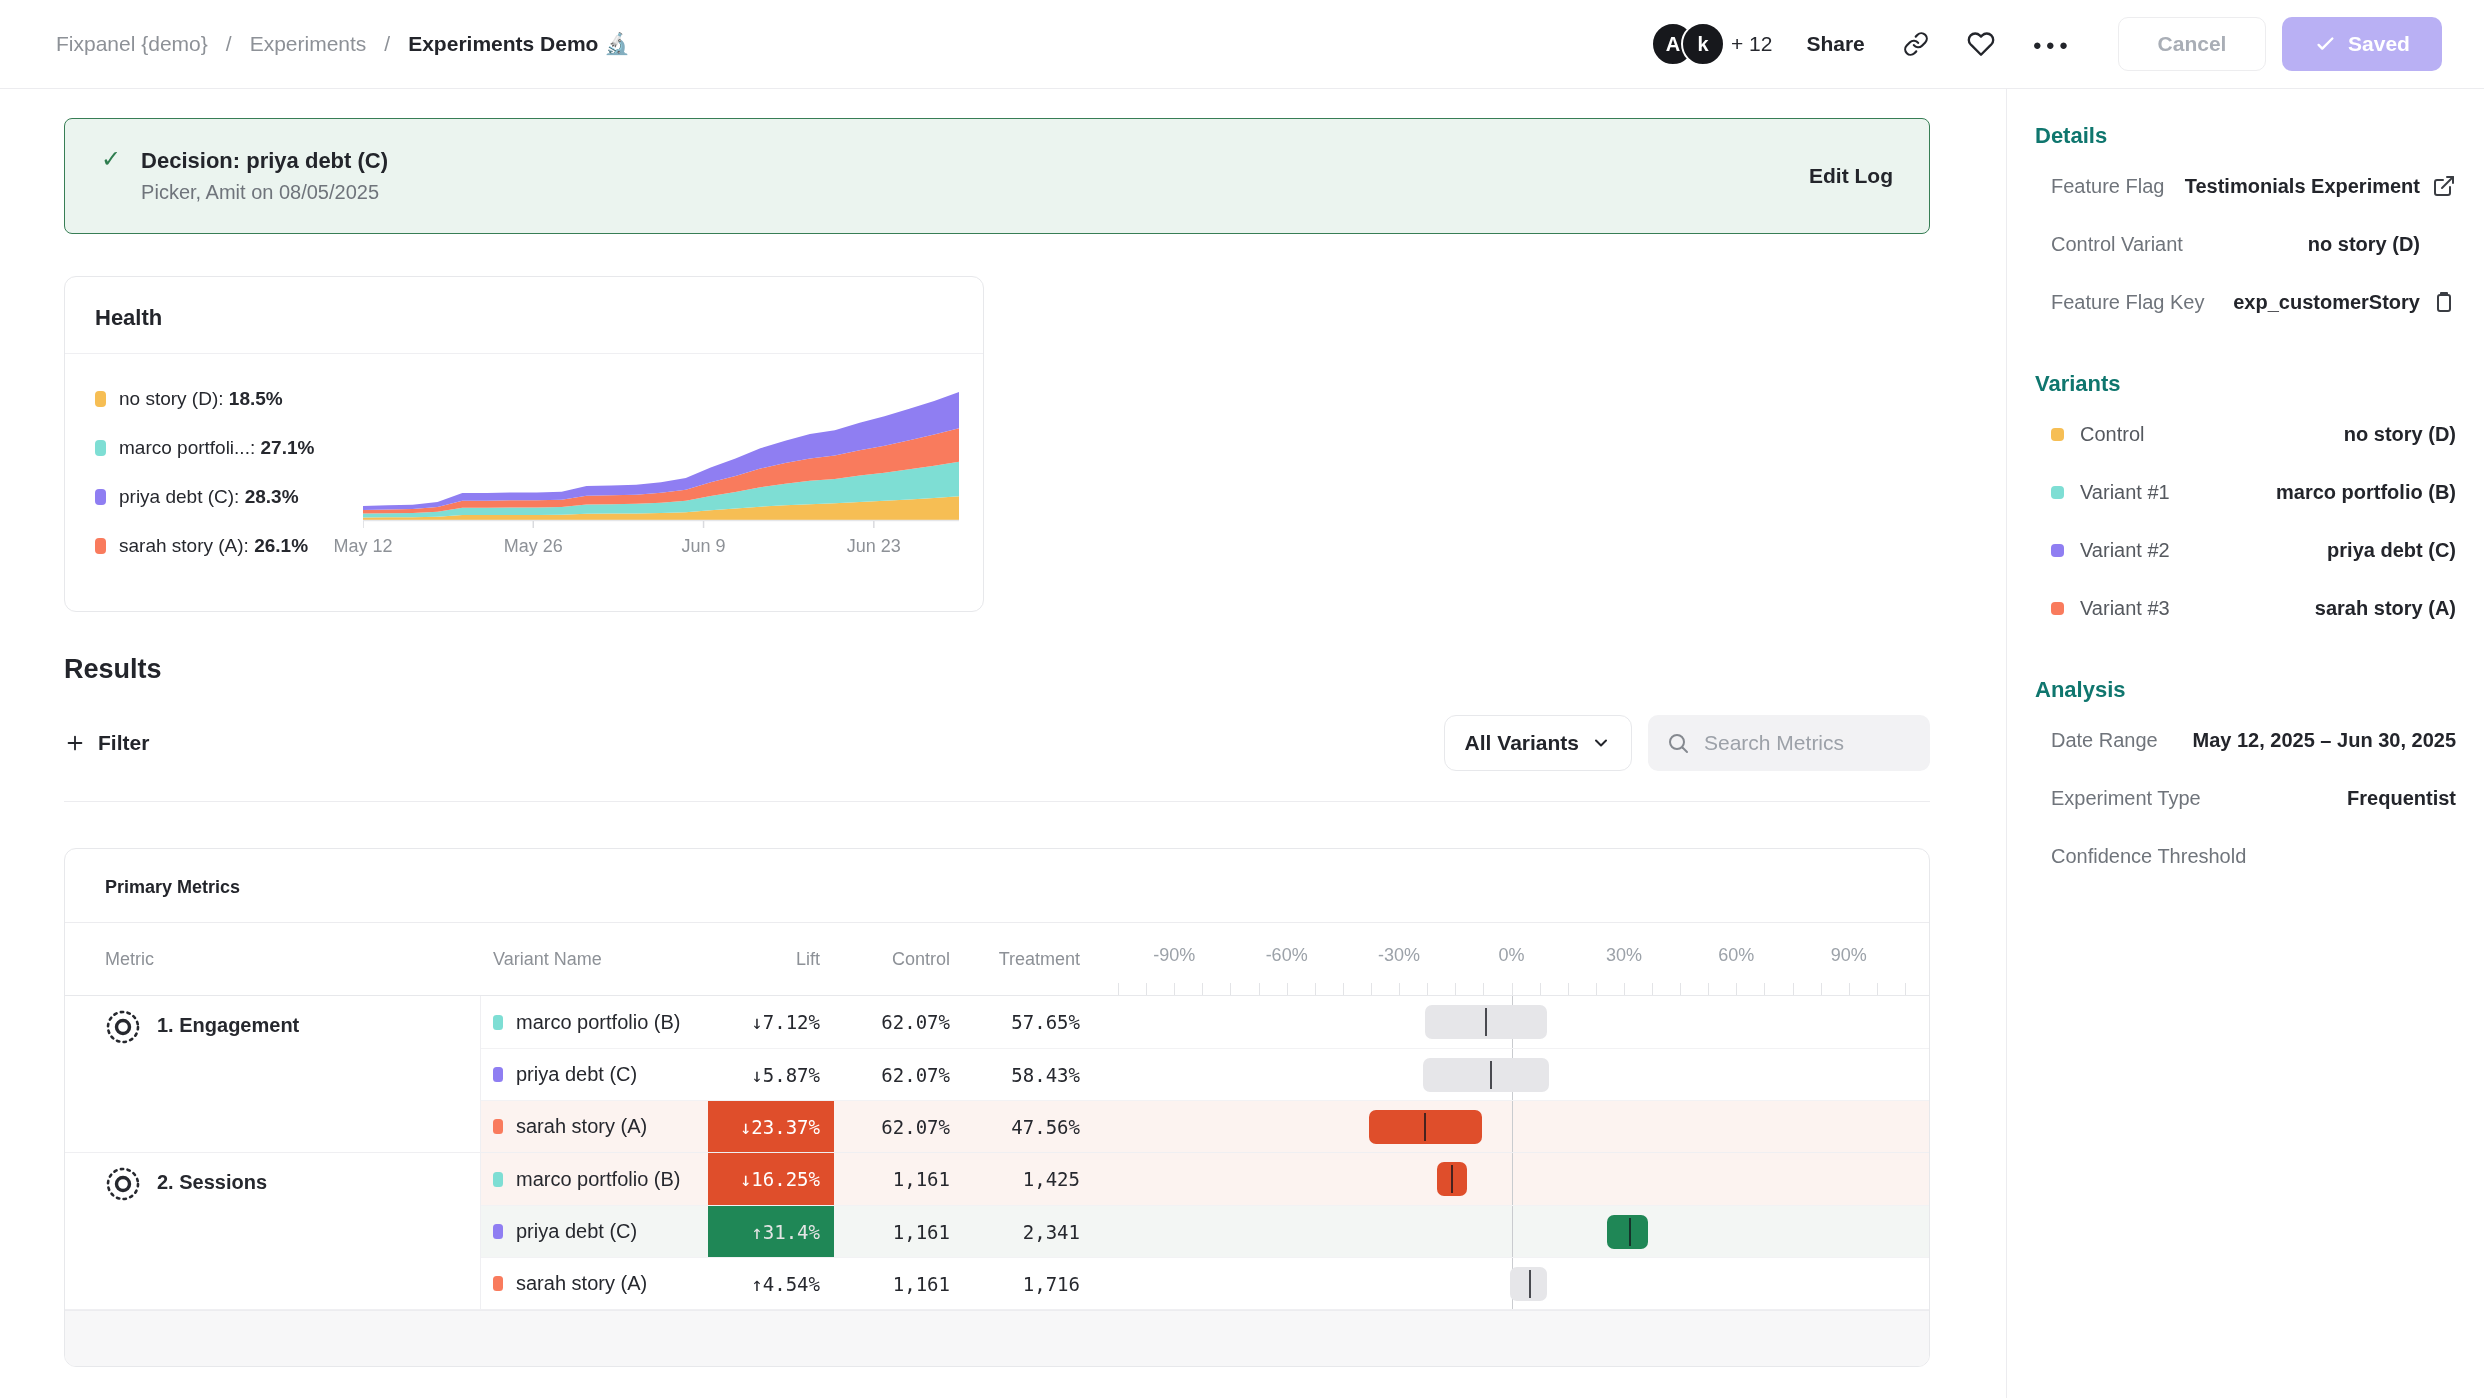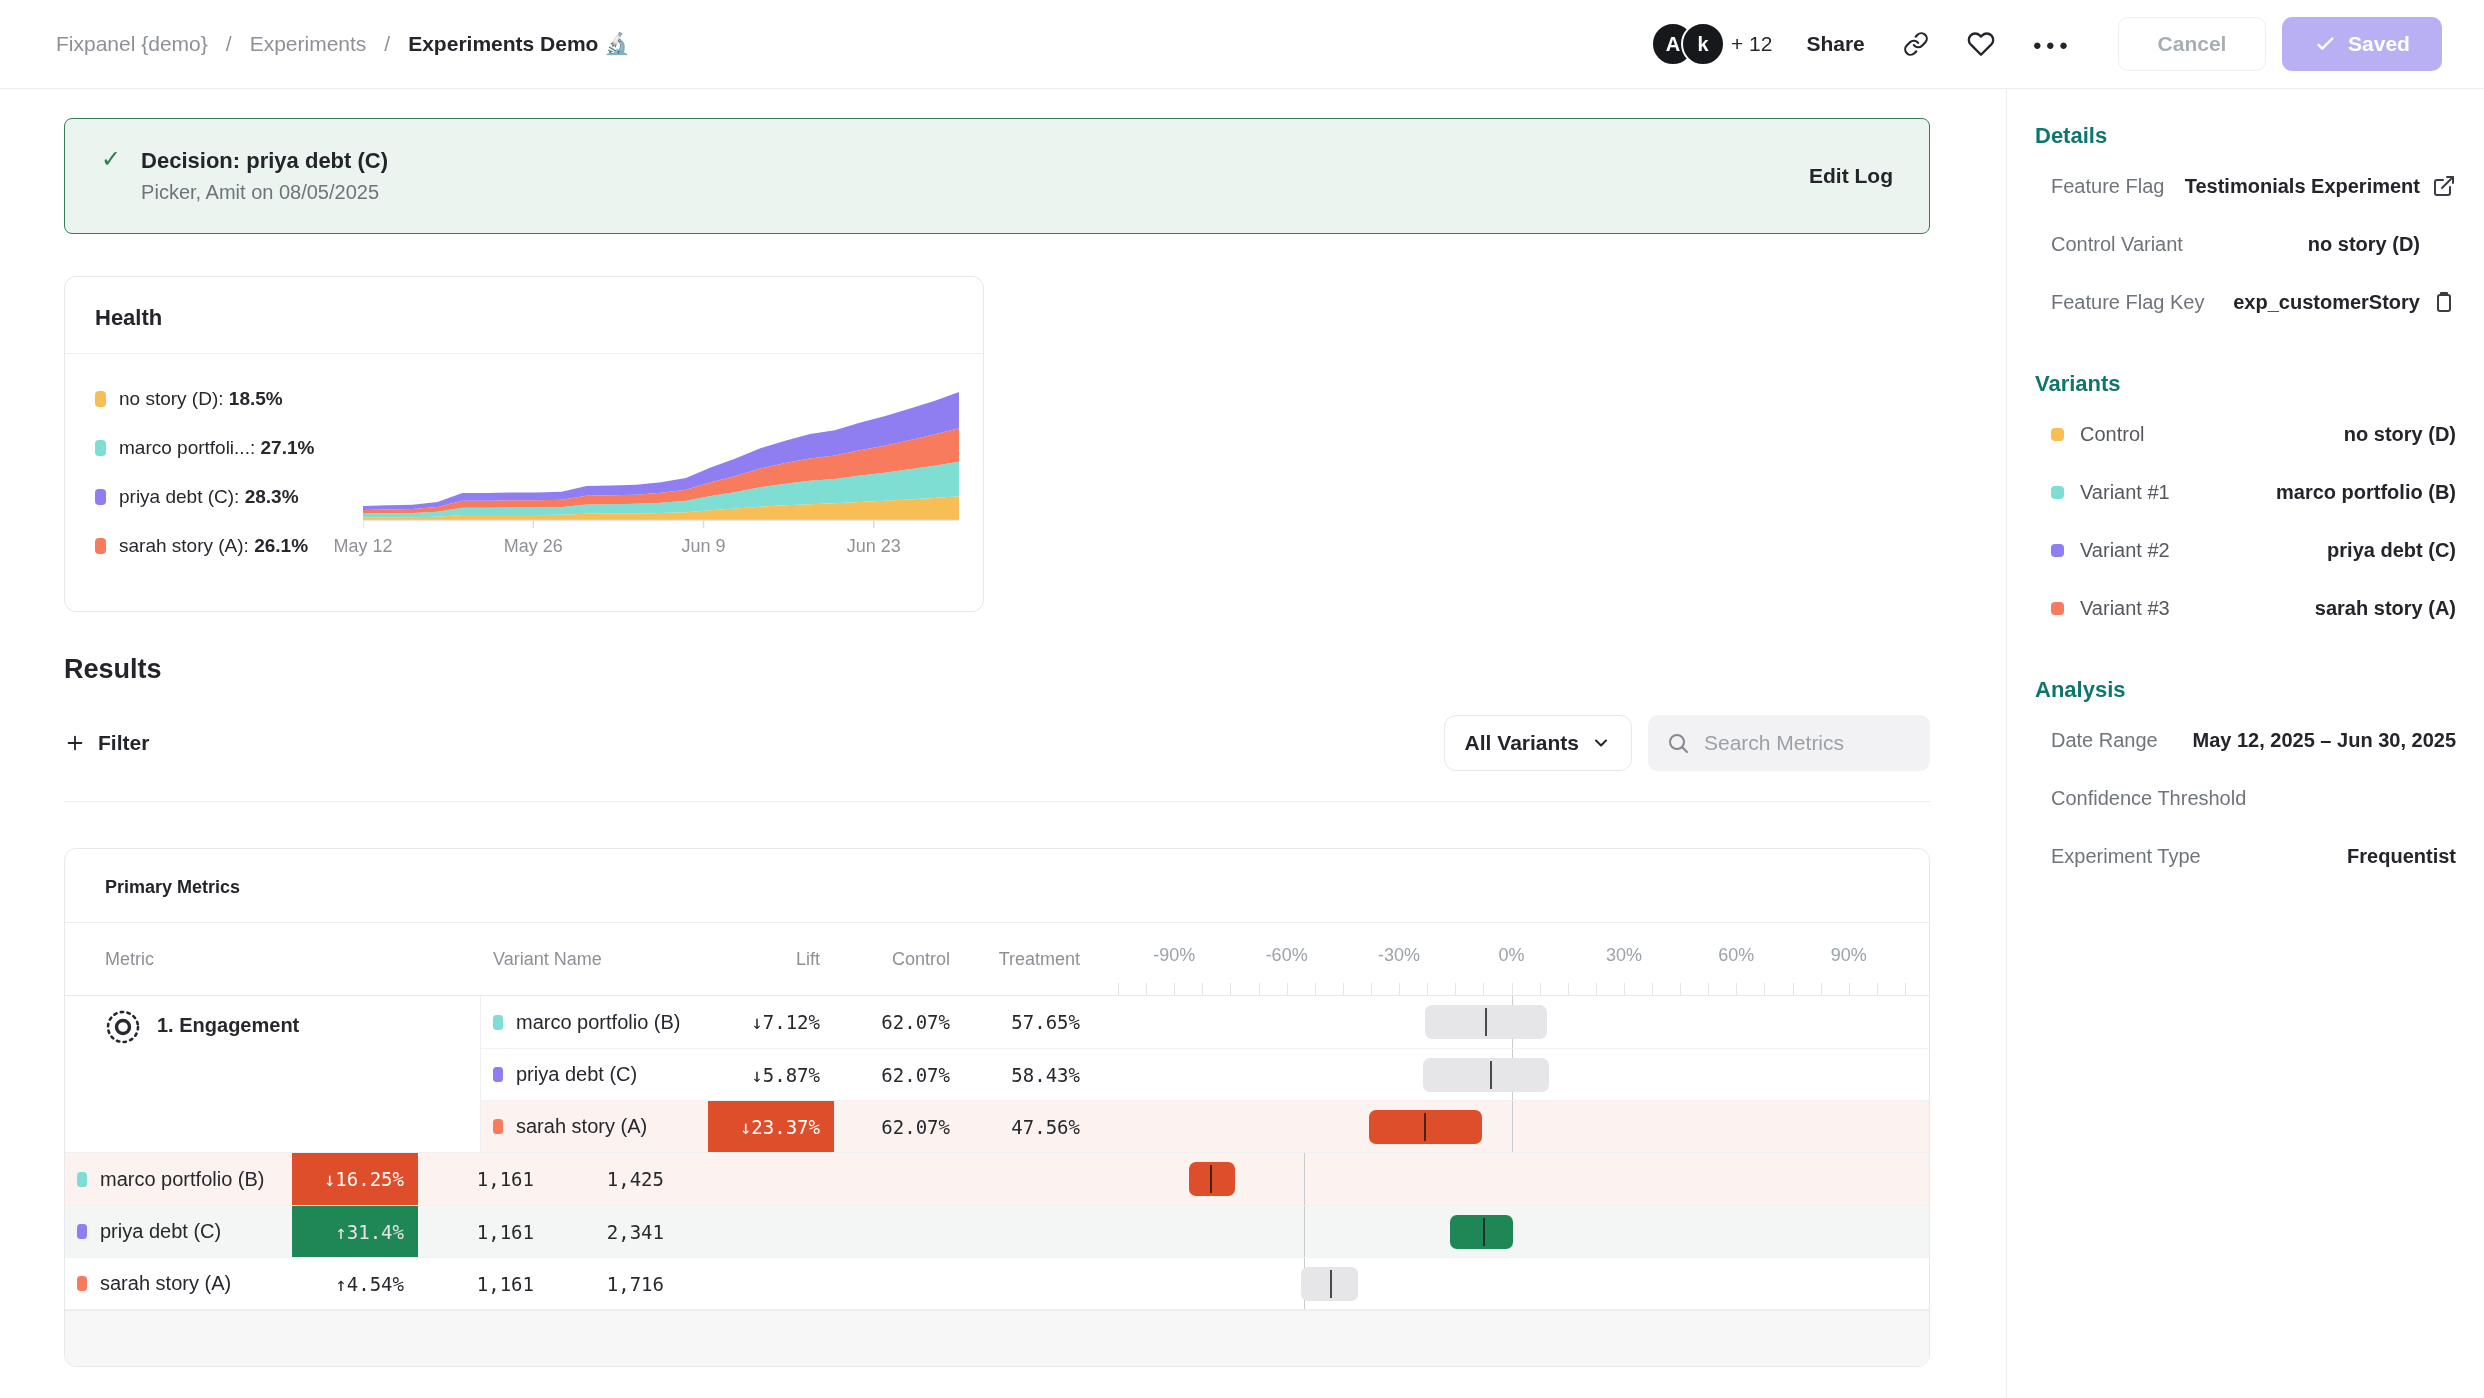--- a/index.html
+++ b/index.html
@@ -356,20 +356,27 @@
             <div class="cell-plot">
                 <div class="zero-line" style="left: 50%;"></div>
                 <div class="ci-bar ci-red" style="left: 31.9048%; width: 14.2857%;"></div>
                 <div class="ci-mean" style="left: 38.8714%;"></div>
               </div>
           </div>
         </div>
       </div>
 
       <div class="t-group">
+        <div class="g-metric">
+          <svg width="36" height="36" viewBox="0 0 36 36" fill="none">
+              <circle cx="18" cy="18" r="15" stroke="#26282E" stroke-width="2.6" stroke-dasharray="2.4 4.4" stroke-linecap="round"></circle>
+              <circle cx="18" cy="18" r="6.5" stroke="#26282E" stroke-width="3.4"></circle>
+            </svg>
+          <span class="g-metric-label">2. Sessions</span>
+        </div>
         <div class="g-rows">
           <div class="v-row tint-red">
             <div class="cell cell-variant">
                 <span class="v-swatch" style="background: rgb(126, 222, 212);"></span>
                 <span>marco portfolio (B)</span>
               </div>
             <div class="cell cell-num cell-lift mono badge-red">↓16.25%</div>
             <div class="cell cell-num mono">1,161</div>
             <div class="cell cell-num mono">1,425</div>
             <div class="cell-plot">
@@ -475,23 +482,23 @@
     </div>
 
     <div class="sb-section">
       <div class="sb-h">Analysis</div>
       <div class="sb-rows">
         <div class="sb-row">
           <span class="sb-label">Date Range</span>
           <span class="sb-value">May 12, 2025 – Jun 30, 2025</span>
         </div>
         <div class="sb-row">
+          <span class="sb-label">Experiment Type</span>
+          <span class="sb-value">Frequentist</span>
+        </div>
+        <div class="sb-row">
           <span class="sb-label">Confidence Threshold</span>
           <span class="sb-value"></span>
         </div>
-        <div class="sb-row">
-          <span class="sb-label">Experiment Type</span>
-          <span class="sb-value">Frequentist</span>
-        </div>
       </div>
     </div>
   </div>
 </div>
 
 </body></html>

